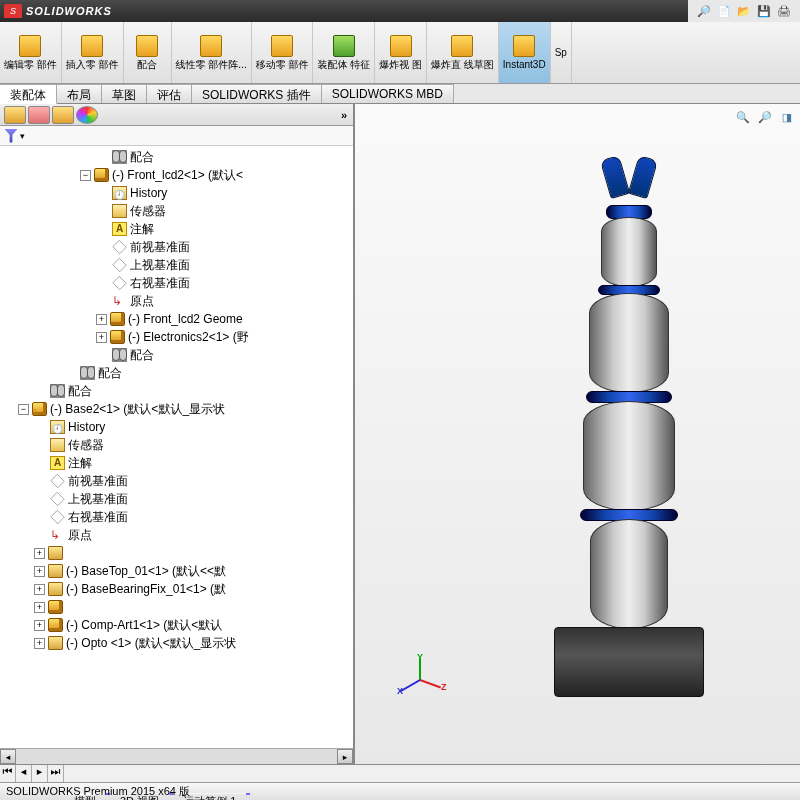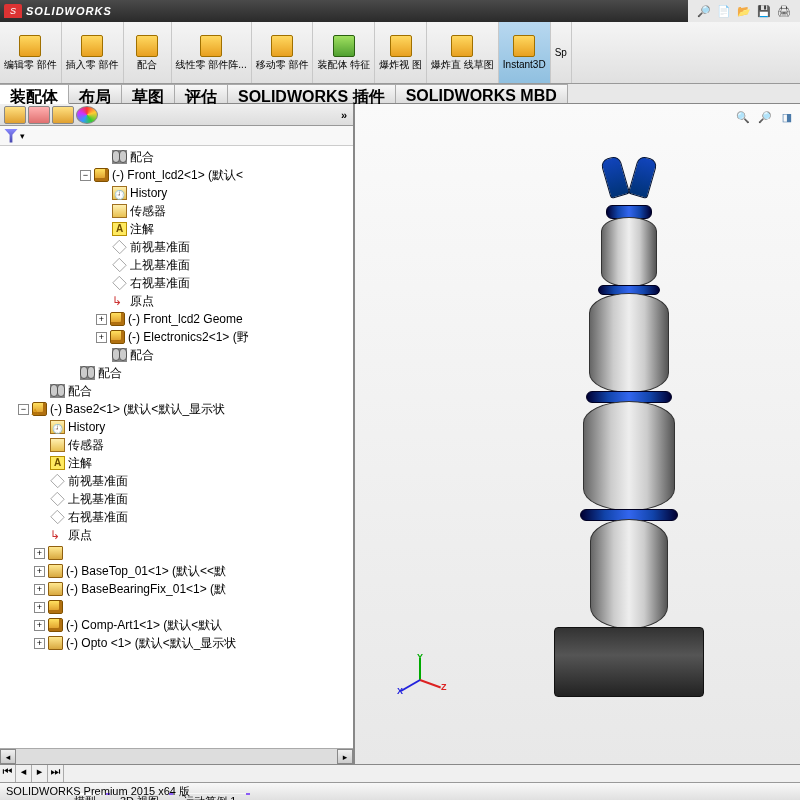--- a/index.html
+++ b/index.html
@@ -10,21 +10,21 @@
 .menubar { display: flex; align-items: center; }
 .menubar span { margin-right: 14px; cursor: pointer; }
 .qat { margin-left: auto; display: flex; align-items: center; background: #e8e8e8; color: #333; padding: 0 6px; height: 22px; }
 .qat span { width: 20px; display: inline-block; text-align: center; cursor: pointer; }
 .ribbon { height: 62px; background: linear-gradient(#f5f5f5,#e0e0e0); border-bottom: 1px solid #999; display: flex; }
 .ribbon-item { display: flex; flex-direction: column; align-items: center; justify-content: center; padding: 2px 4px; border-right: 1px solid #c8c8c8; min-width: 48px; cursor: pointer; font-size: 10px; line-height: 11px; text-align: center; }
 .ribbon-item .ico { width: 22px; height: 22px; background: linear-gradient(#ffd860,#e8a020); border: 1px solid #a07000; margin-bottom: 2px; border-radius: 2px; position: relative; }
 .ribbon-item .ico.green { background: linear-gradient(#a0e060,#50a030); border-color: #2a6010; }
 .ribbon-item .ico.blue { background: linear-gradient(#80c0ff,#3070d0); border-color: #104080; }
 .ribbon-item.selected { background: linear-gradient(#b8d8f0,#90c0e0); }
-.tabs { height: 20px; background: #e8e8e8; display: flex; border-bottom: 1px solid #888; font-size: 16px; font-weight: bold; }
+.tabs { height: 20px; background: #e8e8e8; display: flex; border-bottom: 1px solid #888; font-size: 12px; }
 .tab { padding: 2px 10px; border-right: 1px solid #aaa; border-top: 1px solid #aaa; background: linear-gradient(#f8f8f8,#ddd); cursor: pointer; }
 .tab.active { background: #fff; border-bottom: 1px solid #fff; margin-bottom: -1px; }
 .workspace { display: flex; height: 660px; }
 .tree-panel { width: 355px; background: #fff; border-right: 2px solid #888; display: flex; flex-direction: column; }
 .tree-tabs { height: 22px; background: linear-gradient(#f0f0f0,#ddd); border-bottom: 1px solid #999; display: flex; align-items: center; padding-left: 4px; }
 .tree-tabs .tt { width: 22px; height: 18px; border: 1px solid #888; margin-right: 2px; background: linear-gradient(#ffe080,#e0a030); border-radius: 2px; cursor: pointer; }
 .tree-tabs .tt.pink { background: linear-gradient(#ffb0b0,#e07070); }
 .tree-tabs .tt.grad { background: conic-gradient(#f33,#fc3,#3c3,#39f,#c3f,#f33); border-radius: 50%; }
 .tree-tabs .expand { margin-left: auto; margin-right: 6px; font-weight: bold; cursor: pointer; }
 .filterbar { height: 20px; border-bottom: 1px solid #ccc; display: flex; align-items: center; padding-left: 4px; background: #f8f8f8; }

